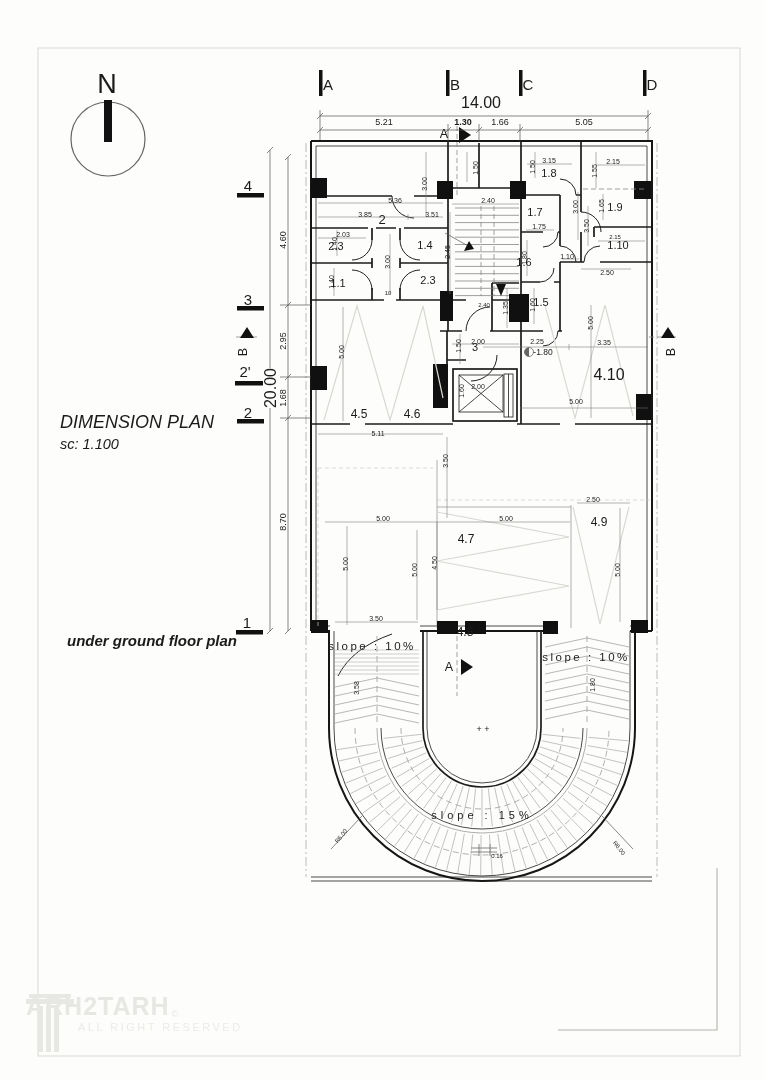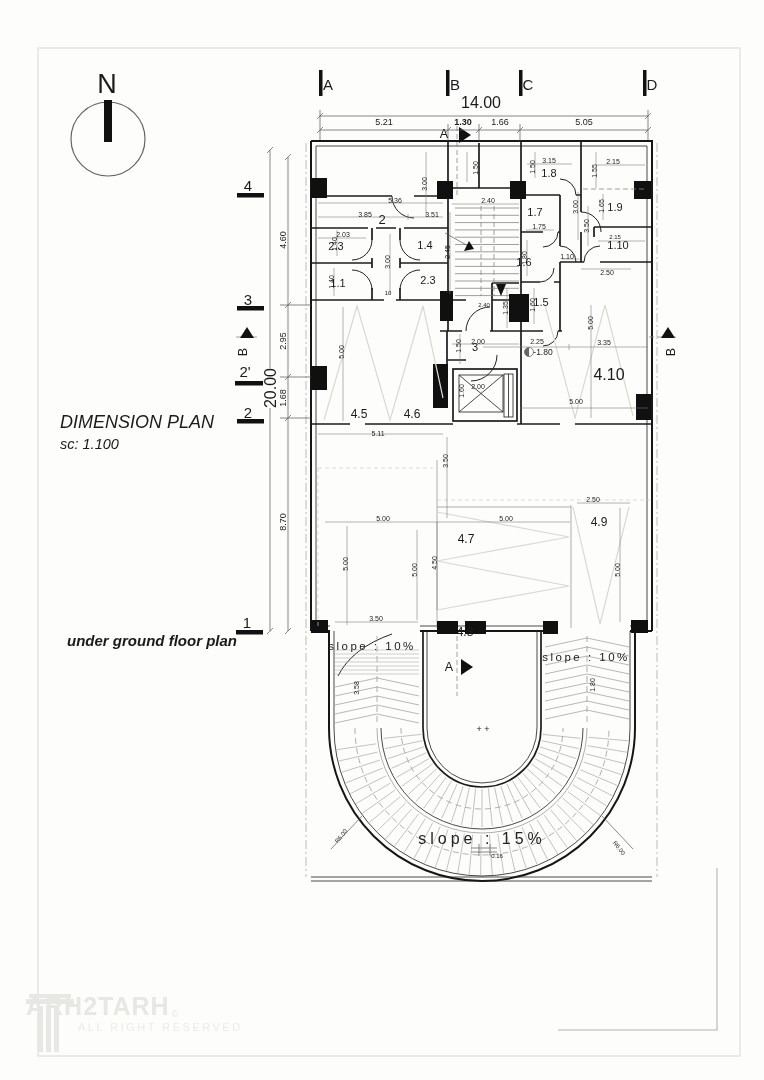--- a/index.html
+++ b/index.html
@@ -420,21 +420,21 @@
       <span class="ann room" style="left: 541px; top: 302px; transform: translate(-50%, -50%) rotate(0deg);">1.5</span>
       <span class="ann room" style="left: 475px; top: 347px; transform: translate(-50%, -50%) rotate(0deg);">3</span>
       <span class="ann room" style="left: 609px; top: 375px; font-size: 16px; transform: translate(-50%, -50%) rotate(0deg);">4.10</span>
       <span class="ann room" style="left: 359px; top: 414px; font-size: 12px; transform: translate(-50%, -50%) rotate(0deg);">4.5</span>
       <span class="ann room" style="left: 412px; top: 414px; font-size: 12px; transform: translate(-50%, -50%) rotate(0deg);">4.6</span>
       <span class="ann room" style="left: 466px; top: 539px; font-size: 12px; transform: translate(-50%, -50%) rotate(0deg);">4.7</span>
       <span class="ann room" style="left: 465px; top: 592px; font-size: 12px; transform: translate(-50%, -50%) rotate(0deg); margin-top: 40px;">4.8</span>
       <span class="ann room" style="left: 599px; top: 522px; font-size: 12px; transform: translate(-50%, -50%) rotate(0deg);">4.9</span>
       <span class="ann slope" style="left: 372px; top: 647px; transform: translate(-50%, -50%) rotate(0deg);">slope : 10%</span>
       <span class="ann slope" style="left: 586px; top: 658px; transform: translate(-50%, -50%) rotate(0deg);">slope : 10%</span>
-      <span class="ann slope" style="left: 482px; top: 815px; font-size: 16px; letter-spacing: 4px; transform: translate(-50%, -50%) rotate(0deg); margin-top: 24px;">slope : 15%</span>
+      <span class="ann slope" style="left: 482px; top: 815px; font-size: 11px; letter-spacing: 4px; transform: translate(-50%, -50%) rotate(0deg);">slope : 15%</span>
       <span class="ann sec" style="left: 444px; top: 134px; transform: translate(-50%, -50%) rotate(0deg);">A</span>
       <span class="ann sec" style="left: 449px; top: 667px; transform: translate(-50%, -50%) rotate(0deg);">A</span>
       <span class="ann sec" style="left: 243px; top: 352px; transform: translate(-50%, -50%) rotate(-90deg);">B</span>
       <span class="ann sec" style="left: 671px; top: 352px; transform: translate(-50%, -50%) rotate(-90deg);">B</span>
       <span class="ann dim" style="left: 543px; top: 352px; font-size: 8.5px; transform: translate(-50%, -50%) rotate(0deg);">-1.80</span>
       <span class="ann dim" style="left: 483px; top: 729px; font-size: 9px; transform: translate(-50%, -50%) rotate(0deg);">+ +</span>
     </div>
 
   <div id="watermark">
     <div class="wm-row">

